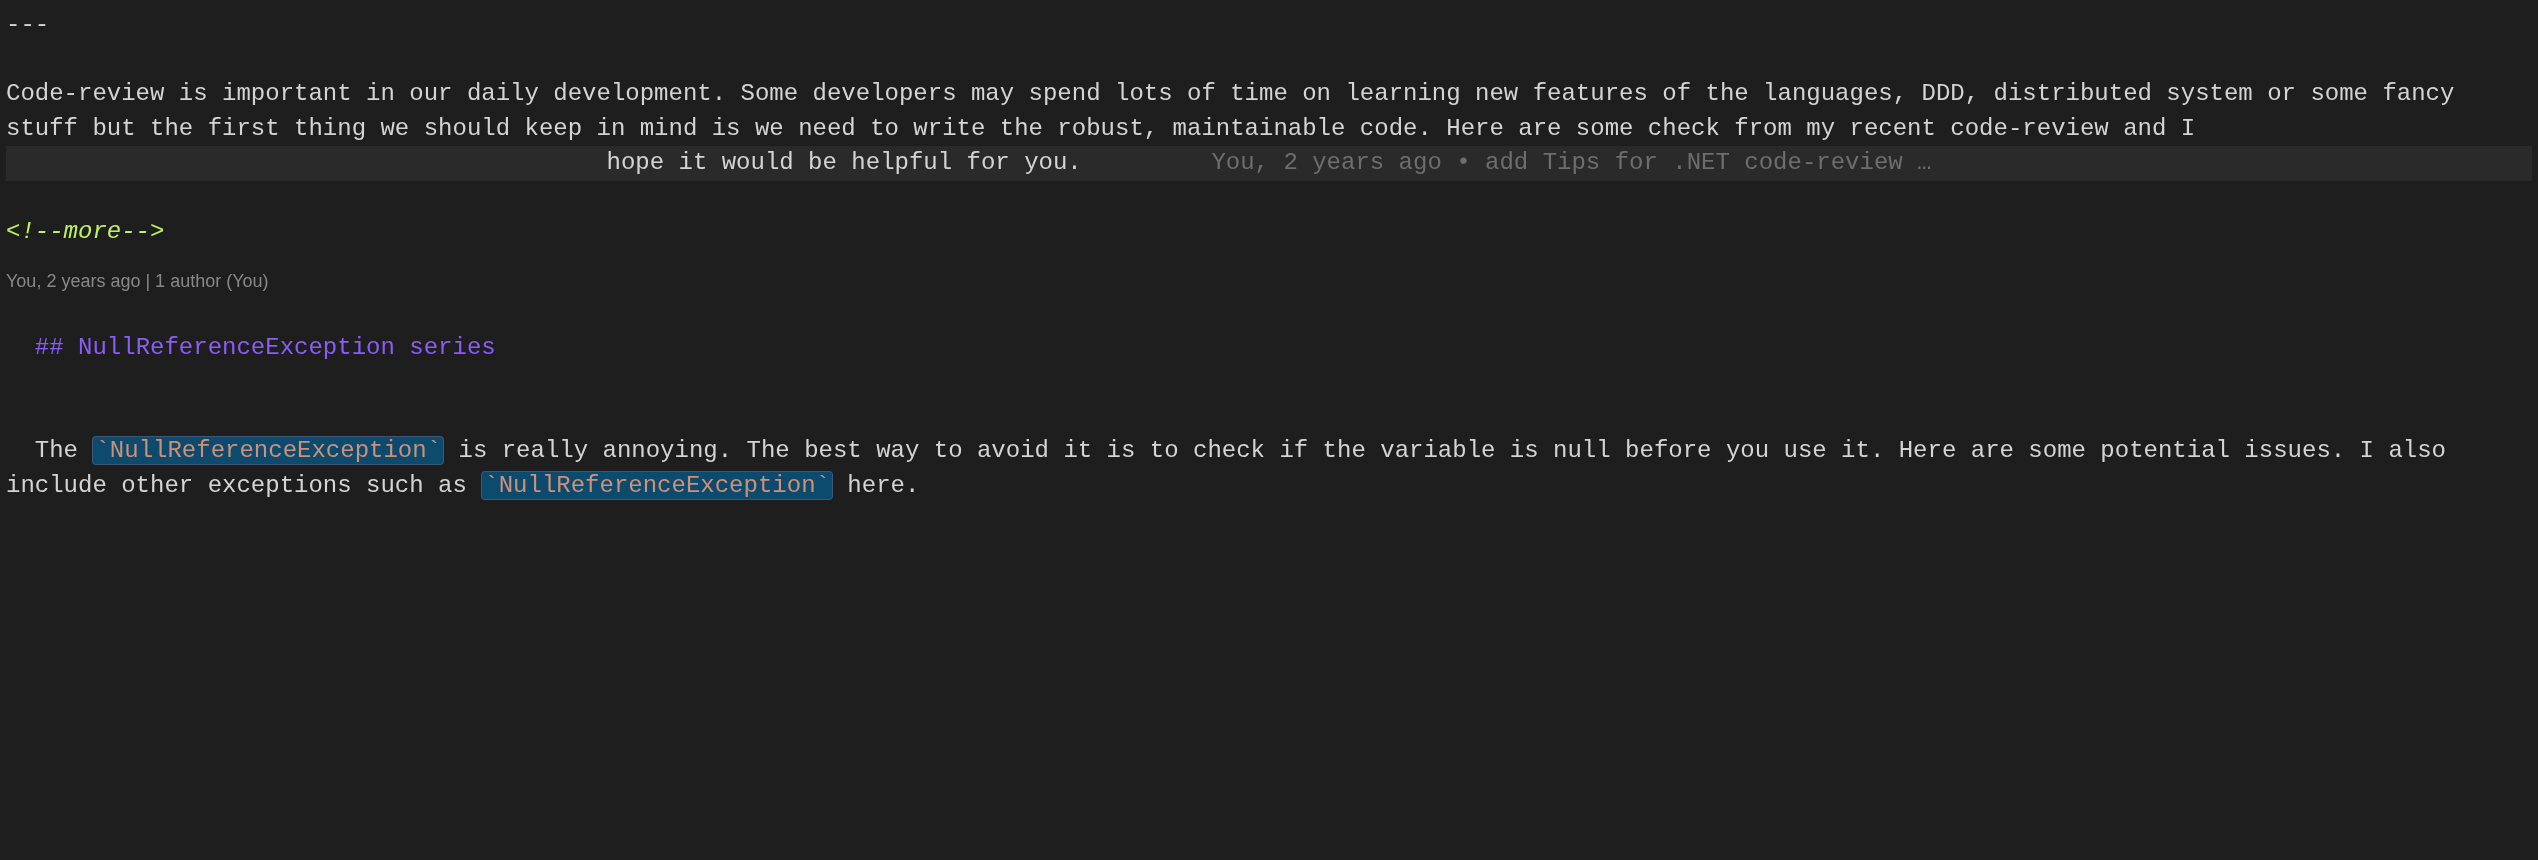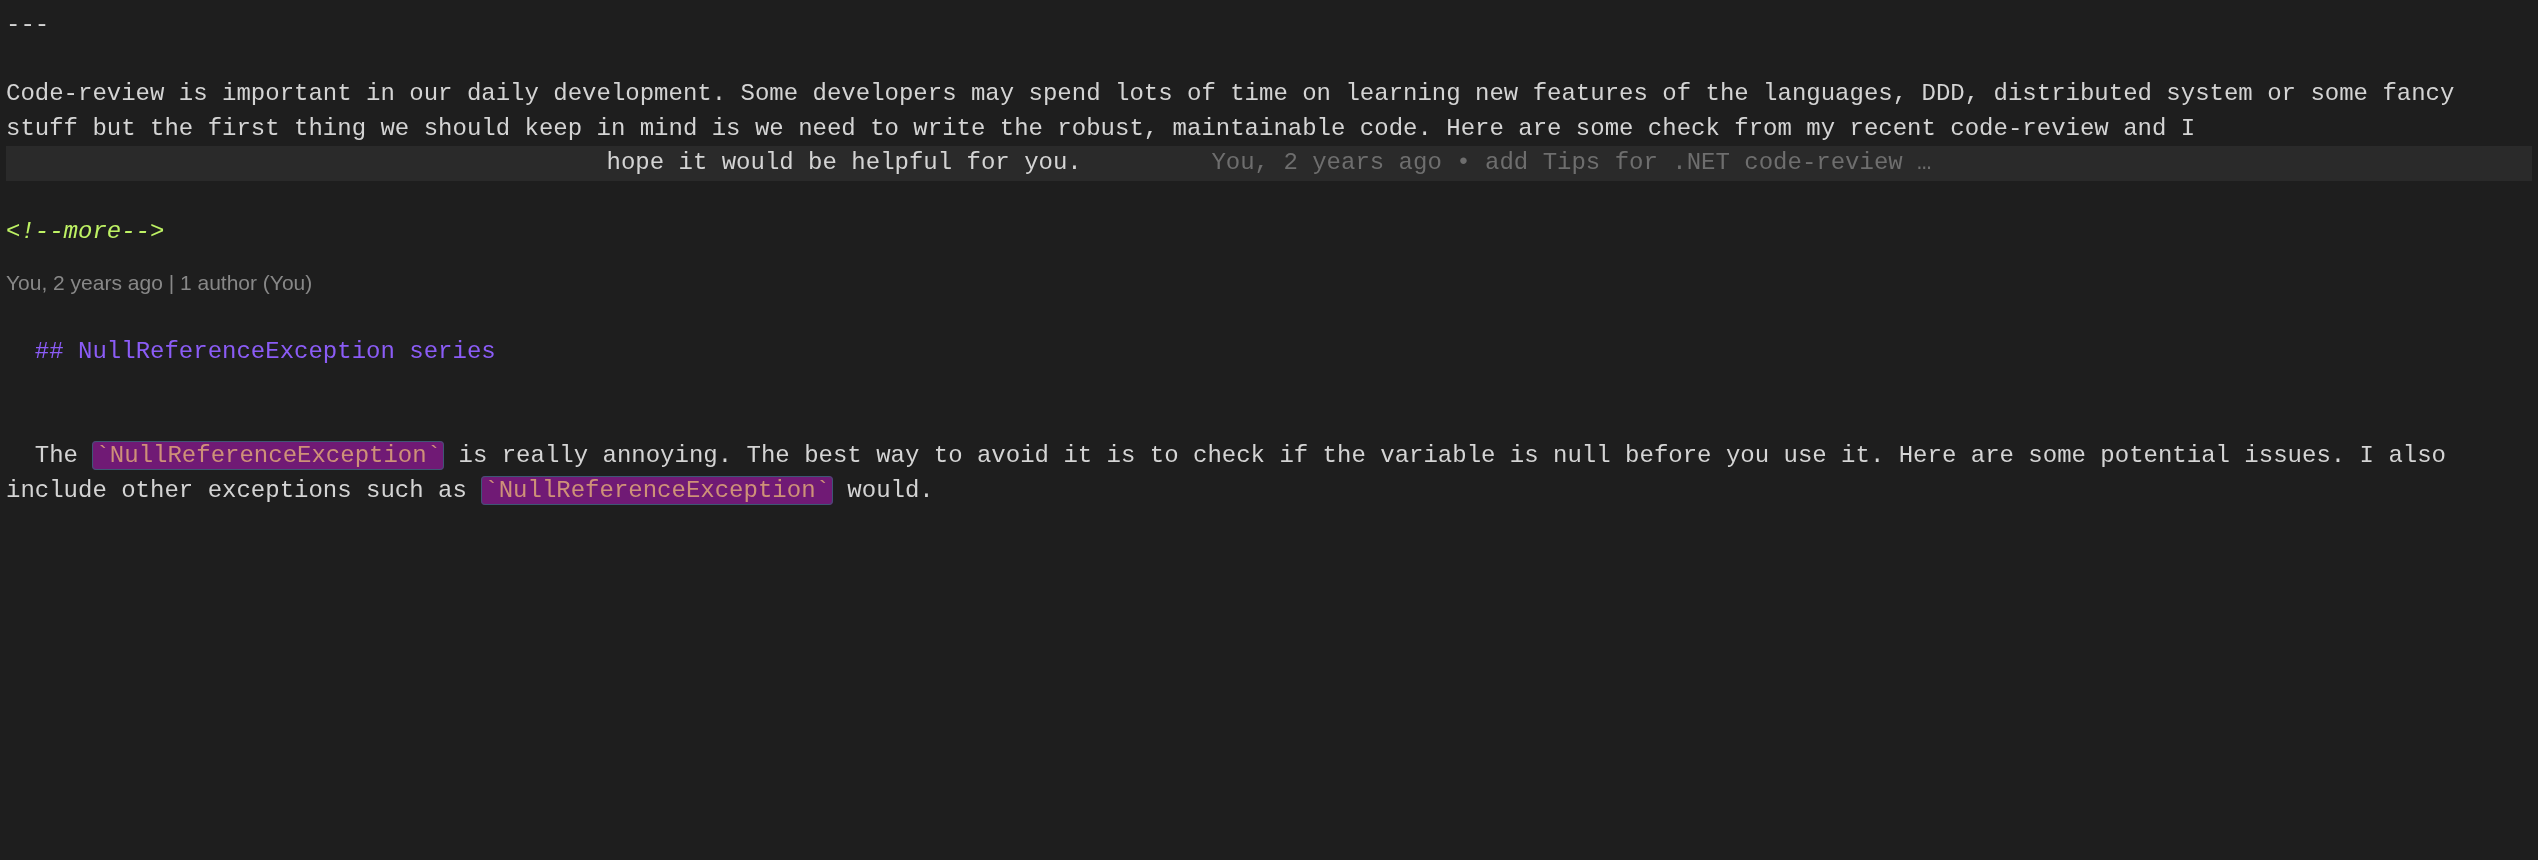--- a/index.html
+++ b/index.html
@@ -14,25 +14,25 @@
   }
   .line { white-space: pre-wrap; }
   .frontmatter-dash { color: #d4d4d4; }
   .comment-tag { color: #bef264; font-style: italic; }
   .heading { color: #8b5cf6; font-weight: 400; }
   .inline-code {
     color: #ce9178;
     border: 1px solid #3e5774;
     border-radius: 4px;
     padding: 0 2px;
-    background: #701a75;
+    background: #0c4a6e;
   }
   .codelens {
     font-family: "Segoe UI", Arial, sans-serif;
-    font-size: 21px;
+    font-size: 18px;
     color: #888888;
     margin-top: 18px;
     margin-bottom: 2px;
   }
   .blame-inline {
     color: #6e6e6e;
   }
   .cursor-line {
     background: #2a2a2a;
     display: inline-block;
@@ -62,14 +62,14 @@
 
 <div class="codelens">You, 2 years ago | 1 author (You)</div>
 
 <div class="line heading">
   <span>## </span><span>NullReferenceException series</span>
 </div>
 
 <div class="spacer"></div>
 
 <div class="line">
-  <span>The </span><span class="inline-code">`NullReferenceException`</span><span> is really annoying. The best way to avoid it is to check if the variable is null before you use it. Here are some potential issues. I also include other exceptions such as </span><span class="inline-code">`NullReferenceException`</span><span> would.</span>
+  <span>The </span><span class="inline-code">`NullReferenceException`</span><span> is really annoying. The best way to avoid it is to check if the variable is null before you use it. Here are some potential issues. I also include other exceptions such as </span><span class="inline-code">`NullReferenceException`</span><span> here.</span>
 </div>
 
 </body></html>

